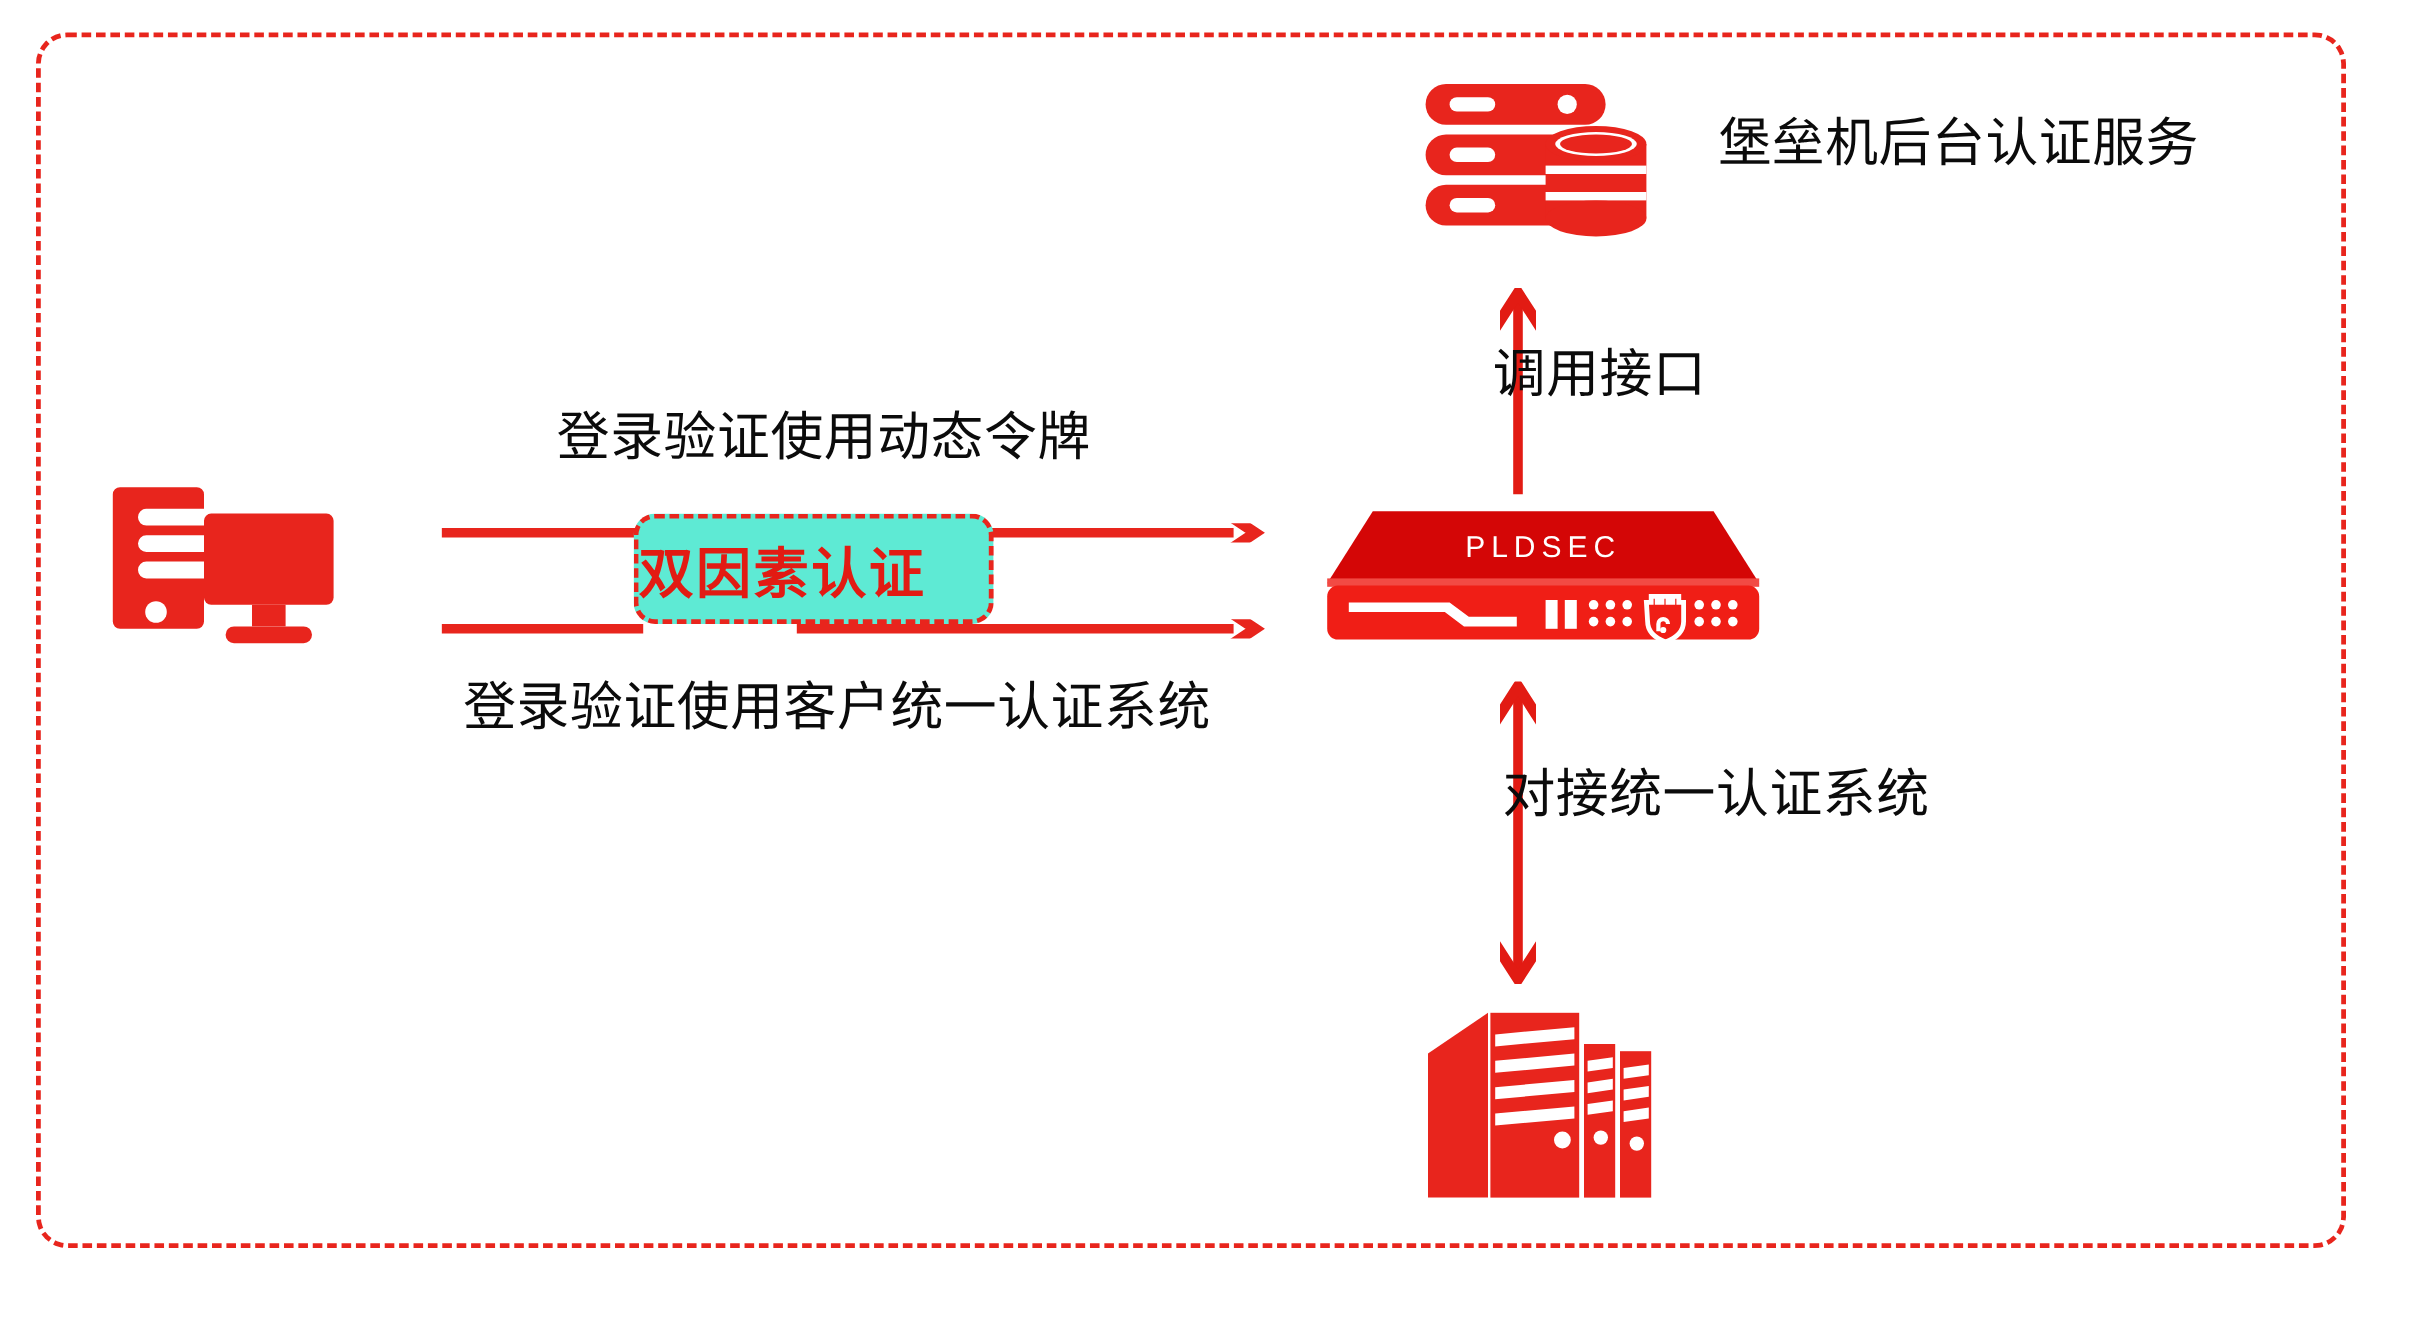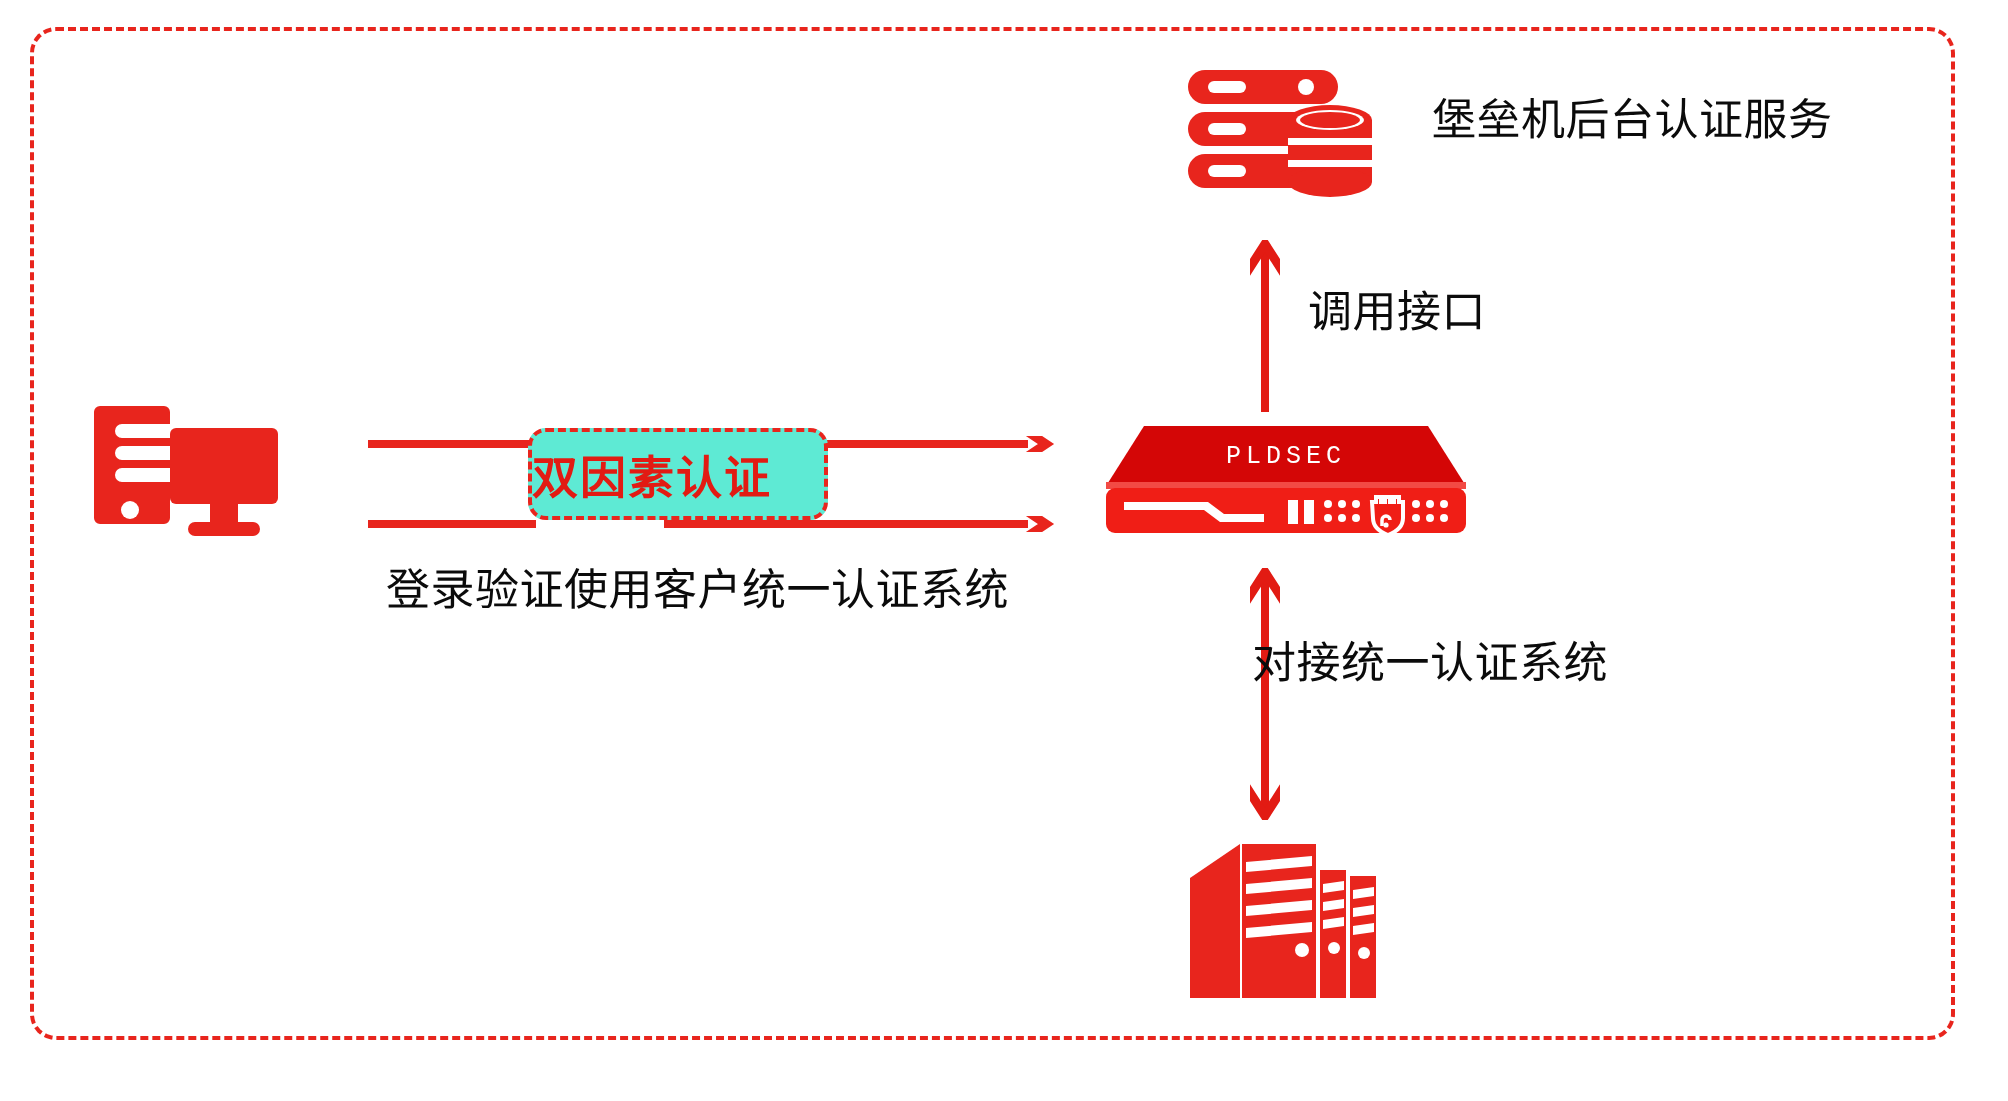--- a/index.html
+++ b/index.html
@@ -72,21 +72,21 @@
   }
   #appliance-label {
     position: absolute;
     left: 0;
     top: 18px;
     width: 100%;
     text-align: center;
     color: #ffffff;
     font-size: 25px;
     letter-spacing: 5px;
-    font-family: Liberation Mono, monospace;
+    font-family: Liberation Sans, sans-serif;
     pointer-events: none;
   }
   svg { display: block; }
 </style>
 </head>
 <body>
 
 <div id="diagram-root">
 
   <div id="outer-boundary" class="abs"></div>
@@ -98,20 +98,21 @@
       <circle cx="42" cy="112" r="9" fill="#ffffff"></circle>
 
       <rect x="82" y="30" width="108" height="76" rx="6" fill="#E8251D"></rect>
 
       <rect x="122" y="106" width="28" height="18" fill="#E8251D"></rect>
 
       <rect x="100" y="124" width="72" height="14" rx="7" fill="#E8251D"></rect>
     </svg>
   </div>
 
+  <div class="abs cn-label" style="left:464px; top:340px;">登录验证使用动态令牌</div>
 
   <div class="abs" style="left:368px; top:436px; width:692px; height:16px;">
     <svg width="692" height="16" viewBox="0 0 692 16" aria-hidden="true">
 
       <line x1="0" y1="8" x2="168" y2="8" stroke="#E8251D" stroke-width="8"></line>
 
       <line x1="296" y1="8" x2="660" y2="8" stroke="#E8251D" stroke-width="8"></line>
 
       <polyline points="636,-20 678,8 636,36" fill="none" stroke="#E8251D" stroke-width="9" stroke-linecap="butt" stroke-linejoin="miter"></polyline>
     </svg>
@@ -167,21 +168,21 @@
     </svg>
     <div id="appliance-label">PLDSEC</div>
   </div>
 
   <div class="abs" style="left:1250px; top:240px; width:30px; height:172px;">
     <svg width="30" height="172" viewBox="0 0 30 172" aria-hidden="true">
       <line x1="15" y1="172" x2="15" y2="8" stroke="#E21B13" stroke-width="8"></line>
       <polyline points="-12,46 15,4 42,46" fill="none" stroke="#E21B13" stroke-width="9" stroke-linejoin="miter"></polyline>
     </svg>
   </div>
-  <div class="abs cn-label" style="left:1308px; top:288px;font-family:Liberation Serif, serif;">调用接口</div>
+  <div class="abs cn-label" style="left:1244px; top:288px;">调用接口</div>
 
   <div class="abs" style="left:1250px; top:568px; width:30px; height:252px;">
     <svg width="30" height="252" viewBox="0 0 30 252" aria-hidden="true">
       <line x1="15" y1="8" x2="15" y2="244" stroke="#E21B13" stroke-width="8"></line>
       <polyline points="-12,46 15,4 42,46" fill="none" stroke="#E21B13" stroke-width="9" stroke-linejoin="miter"></polyline>
       <polyline points="-12,206 15,248 42,206" fill="none" stroke="#E21B13" stroke-width="9" stroke-linejoin="miter"></polyline>
     </svg>
   </div>
   <div class="abs cn-label" style="left:1252px; top:638px;">对接统一认证系统</div>
 

